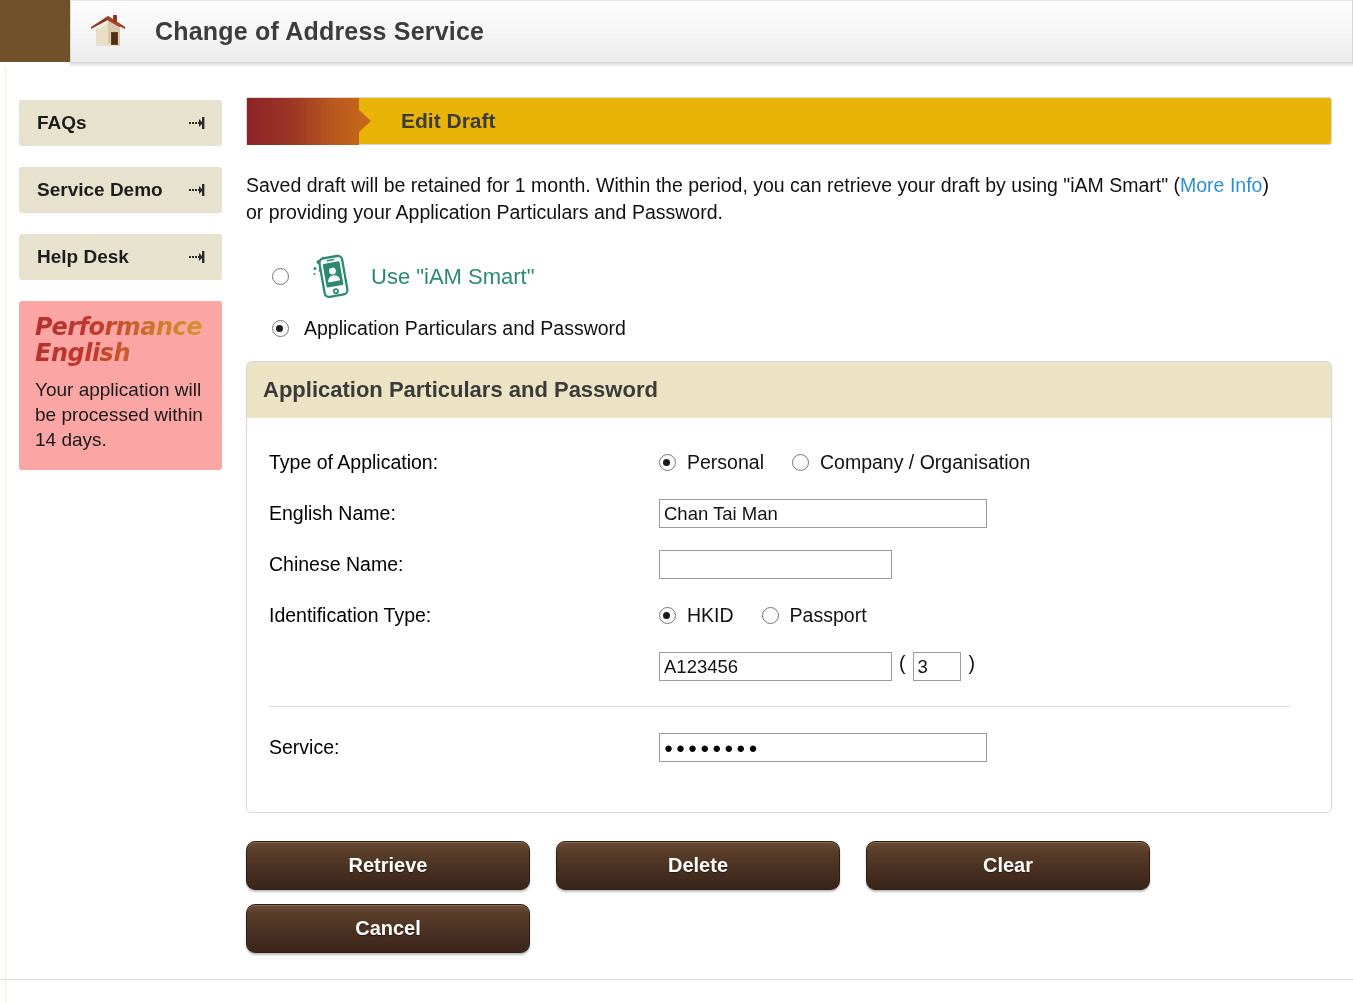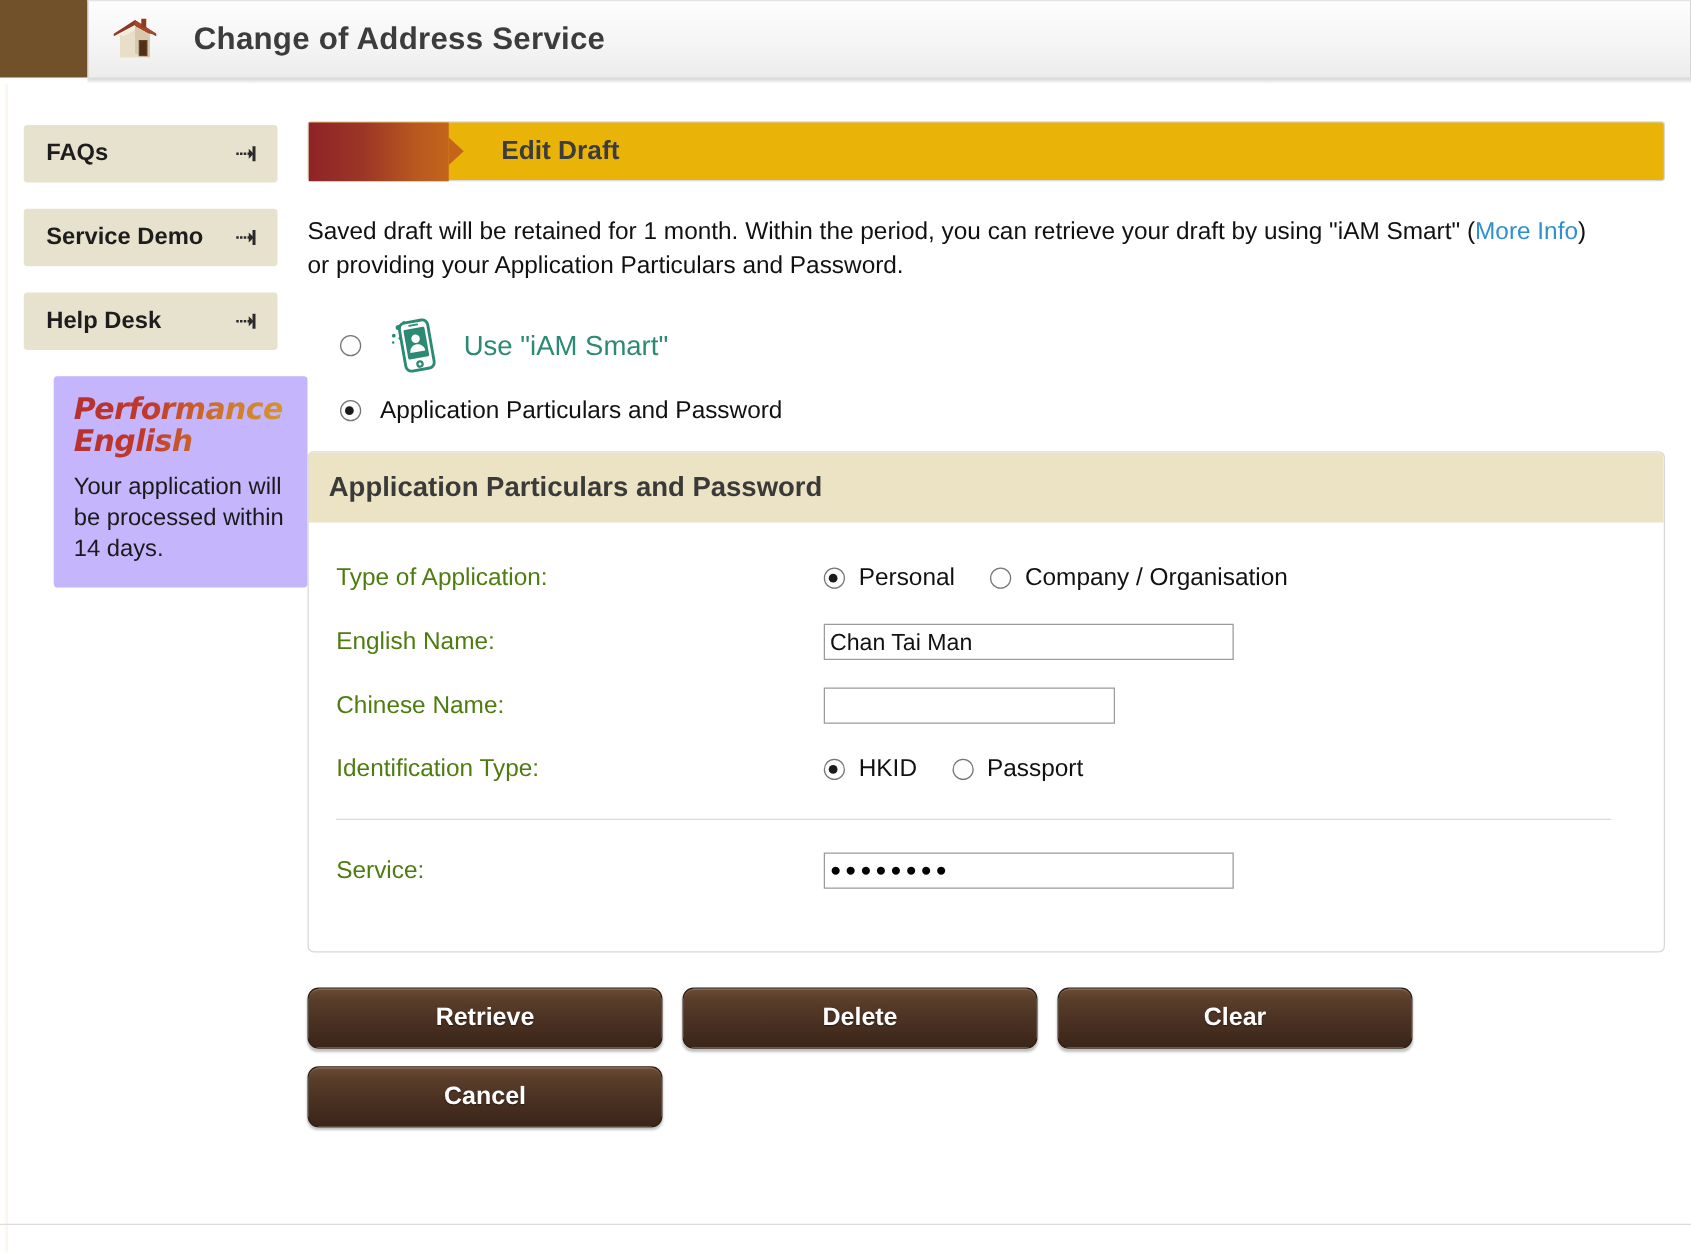--- a/index.html
+++ b/index.html
@@ -75,24 +75,23 @@
     margin-left: 18px;
     font-size: 19px; font-weight: bold; color: #1d1d1d;
   }
   .expand-icon {
     position: absolute; right: 14px; top: 50%;
     transform: translateY(-50%);
     width: 20px; height: 18px;
   }
   .pledge-box {
     width: 203px;
-    background: #c4b5fd;
+    background: #fca5a5;
     border-radius: 3px;
     padding: 14px 16px 18px 16px;
-    margin-left: 24px;
   }
   .pledge-title {
     font-family: "DejaVu Sans", sans-serif;
     font-size: 24px; font-weight: bold;
     font-style: italic;
     line-height: 1.08;
     background: linear-gradient(100deg, #b43030 0%, #c0392b 35%, #cf7a2a 70%, #d79a2f 100%);
     -webkit-background-clip: text;
     background-clip: text;
     color: transparent;
@@ -199,21 +198,21 @@
   }
   .panel-head-title {
     margin-left: 16px;
     font-size: 22px; font-weight: bold; color: #3a3a3a;
   }
   .panel-body { padding: 24px 22px 34px 22px; }
 
   .frow { display: flex; align-items: center; min-height: 42px; margin-bottom: 9px; }
   .flabel {
     width: 390px; flex: 0 0 390px;
-    font-size: 19.5px; color: #4d7c0f;
+    font-size: 19.5px; color: #000000;
   }
   .fval { display: flex; align-items: flex-start; }
 
   .inline-radio { display: flex; align-items: center; margin-right: 28px; }
   .inline-radio .rlabel { margin-left: 11px; font-size: 19.5px; color: #111111; }
 
   .tinput {
     height: 29px;
     border: 1px solid #9b9b9b;
     background: #ffffff;
@@ -235,21 +234,21 @@
     height: 1px; background: #d9d9d9;
     width: 1020px;
   }
 
   .pass-dots {
     font-size: 15px; letter-spacing: 3px; color: #000;
     line-height: 27px;
   }
 
   
-  .btnrow { margin-top: 28px; display: flex; gap: 16px; }
+  .btnrow { margin-top: 28px; display: flex; gap: 26px; }
   .btnrow2 { margin-top: 14px; display: flex; }
   .btn {
     width: 284px; height: 49px;
     border-radius: 9px;
     border: 1px solid #2f1f12;
     background: linear-gradient(to bottom, #6b4b34 0%, #5a3e2a 18%, #4a3122 55%, #3a2519 100%);
     box-shadow: inset 0 1px 0 rgba(255,255,255,.18), 0 2px 2px rgba(0,0,0,.25);
     color: #ffffff;
     font-size: 20px; font-weight: bold;
     display: flex; align-items: center; justify-content: center;
@@ -419,20 +418,29 @@
               <span class="radio checked"></span>
               <span class="rlabel">HKID</span>
             </span>
             <span class="inline-radio">
               <span class="radio"></span>
               <span class="rlabel">Passport</span>
             </span>
           </span>
         </div>
 
+        <div class="frow">
+          <span class="flabel"></span>
+          <span class="fval">
+            <input class="tinput w-id" type="text" value="A123456" style="">
+            <span class="paren">(</span>
+            <input class="tinput w-check" type="text" value="3" style="">
+            <span class="paren close">)</span>
+          </span>
+        </div>
 
         <div class="divider"></div>
 
         <div class="frow">
           <span class="flabel">Service:</span>
           <span class="fval">
             <div class="tinput w-pass">
               <span class="pass-dots">●●●●●●●●</span>
             </div>
           </span>

